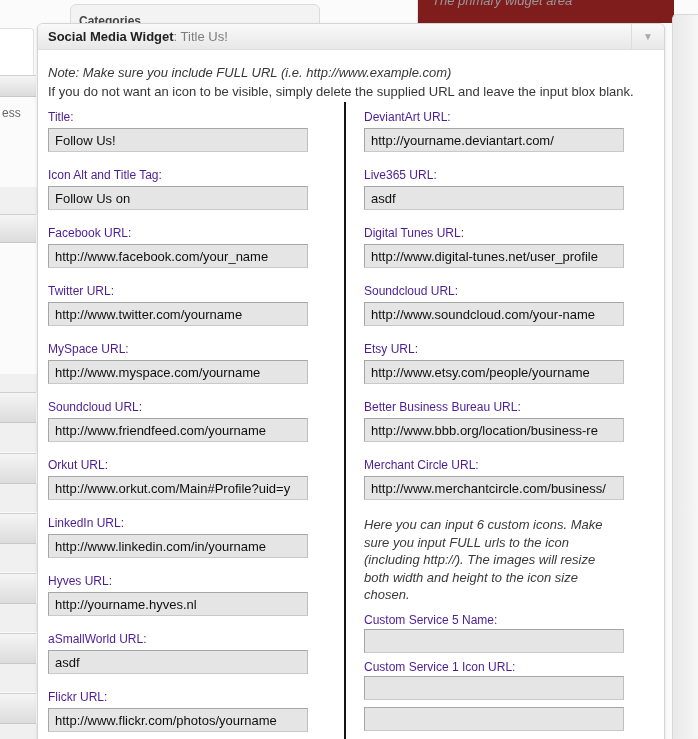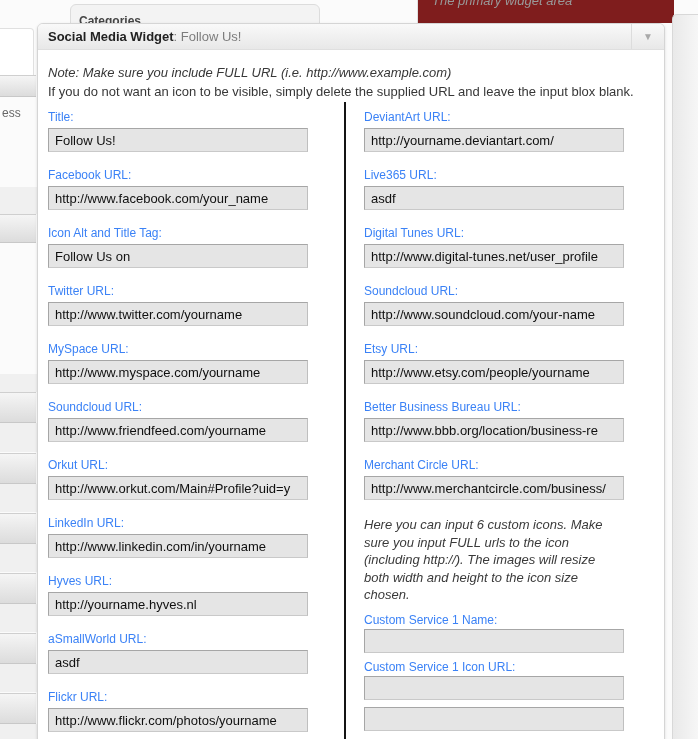--- a/index.html
+++ b/index.html
@@ -62,21 +62,21 @@
     color:#a9a9a9;font-size:10px;line-height:25px;cursor:pointer;
   }
   .panel-body{position:relative;height:calc(100% - 26px);background:#fff;}
   .note{position:absolute;left:10px;top:13px;width:606px;font-size:13px;line-height:19px;color:#373737;}
   .note .line1{font-style:italic;}
   .vdivider{position:absolute;left:306px;top:52px;bottom:0;width:2px;background:#141414;}
   .col{position:absolute;top:60px;width:260px;}
   .col-left{left:10px;}
   .col-right{left:326px;}
   .field{margin-bottom:16px;}
-  .field label{display:block;font-size:12px;line-height:14px;margin-bottom:4px;color:#3b82f6;}
+  .field label{display:block;font-size:12px;line-height:14px;margin-bottom:4px;color:#4c1d95;}
   .field input{
     display:block;width:100%;box-sizing:border-box;height:24px;
     padding:2px 6px;border:1px solid #a6a6a6;
     border-right-color:#bfbfbf;border-bottom-color:#c9c9c9;
     background:#e5e5e5;font-size:13px;color:#101010;
     font-family:"Liberation Sans","DejaVu Sans",sans-serif;
   }
   .field.tight{margin-bottom:7px;}
   .field.tight label{margin-bottom:2px;}
   .custom-note{
@@ -110,47 +110,47 @@
 <div class="bg-el lbar" style="top:573px;height:29px;"></div>
 <div class="bg-el lflat" style="top:604px;height:28px;"></div>
 <div class="bg-el lbar" style="top:633px;height:29px;"></div>
 <div class="bg-el lflat" style="top:664px;height:28px;"></div>
 <div class="bg-el lbar" style="top:693px;height:29px;"></div>
 <div class="bg-el lflat" style="top:724px;height:15px;"></div>
 
 <div class="panel">
 
   <div class="panel-header">
-    <b>Social Media Widget</b><span class="suffix">: Follow Us!</span>
+    <b>Social Media Widget</b><span class="suffix">: Title Us!</span>
     <span class="collapse-btn"><span>▼</span></span>
   </div>
 
   <div class="panel-body">
 
     <div class="note">
       <div class="line1">Note: Make sure you include FULL URL (i.e. http://www.example.com)</div>
       <div class="line2">If you do not want an icon to be visible, simply delete the supplied URL and leave the input blox blank.</div>
     </div>
 
     <div class="vdivider"></div>
 
     <div class="col col-left">
       <div class="field">
         <label>Title:</label>
         <input type="text" value="Follow Us!" style="">
       </div>
       <div class="field">
+        <label>Icon Alt and Title Tag:</label>
+        <input type="text" value="Follow Us on" style="">
+      </div>
+      <div class="field">
         <label>Facebook URL:</label>
         <input type="text" value="http://www.facebook.com/your_name" style="">
       </div>
       <div class="field">
-        <label>Icon Alt and Title Tag:</label>
-        <input type="text" value="Follow Us on" style="">
-      </div>
-      <div class="field">
         <label>Twitter URL:</label>
         <input type="text" value="http://www.twitter.com/yourname" style="">
       </div>
       <div class="field">
         <label>MySpace URL:</label>
         <input type="text" value="http://www.myspace.com/yourname" style="">
       </div>
       <div class="field">
         <label>Soundcloud URL:</label>
         <input type="text" value="http://www.friendfeed.com/yourname" style="">
@@ -203,21 +203,21 @@
         <input type="text" value="http://www.bbb.org/location/business-re" style="">
       </div>
       <div class="field">
         <label>Merchant Circle URL:</label>
         <input type="text" value="http://www.merchantcircle.com/business/" style="">
       </div>
 
       <div class="custom-note">Here you can input 6 custom icons. Make sure you input FULL urls to the icon (including http://). The images will resize both width and height to the icon size chosen.</div>
 
       <div class="field tight">
-        <label>Custom Service 1 Name:</label>
+        <label>Custom Service 5 Name:</label>
         <input type="text" value="" style="">
       </div>
       <div class="field tight">
         <label>Custom Service 1 Icon URL:</label>
         <input type="text" value="" style="">
       </div>
       <div class="field tight">
         <input type="text" value="" style="">
       </div>
     </div>

